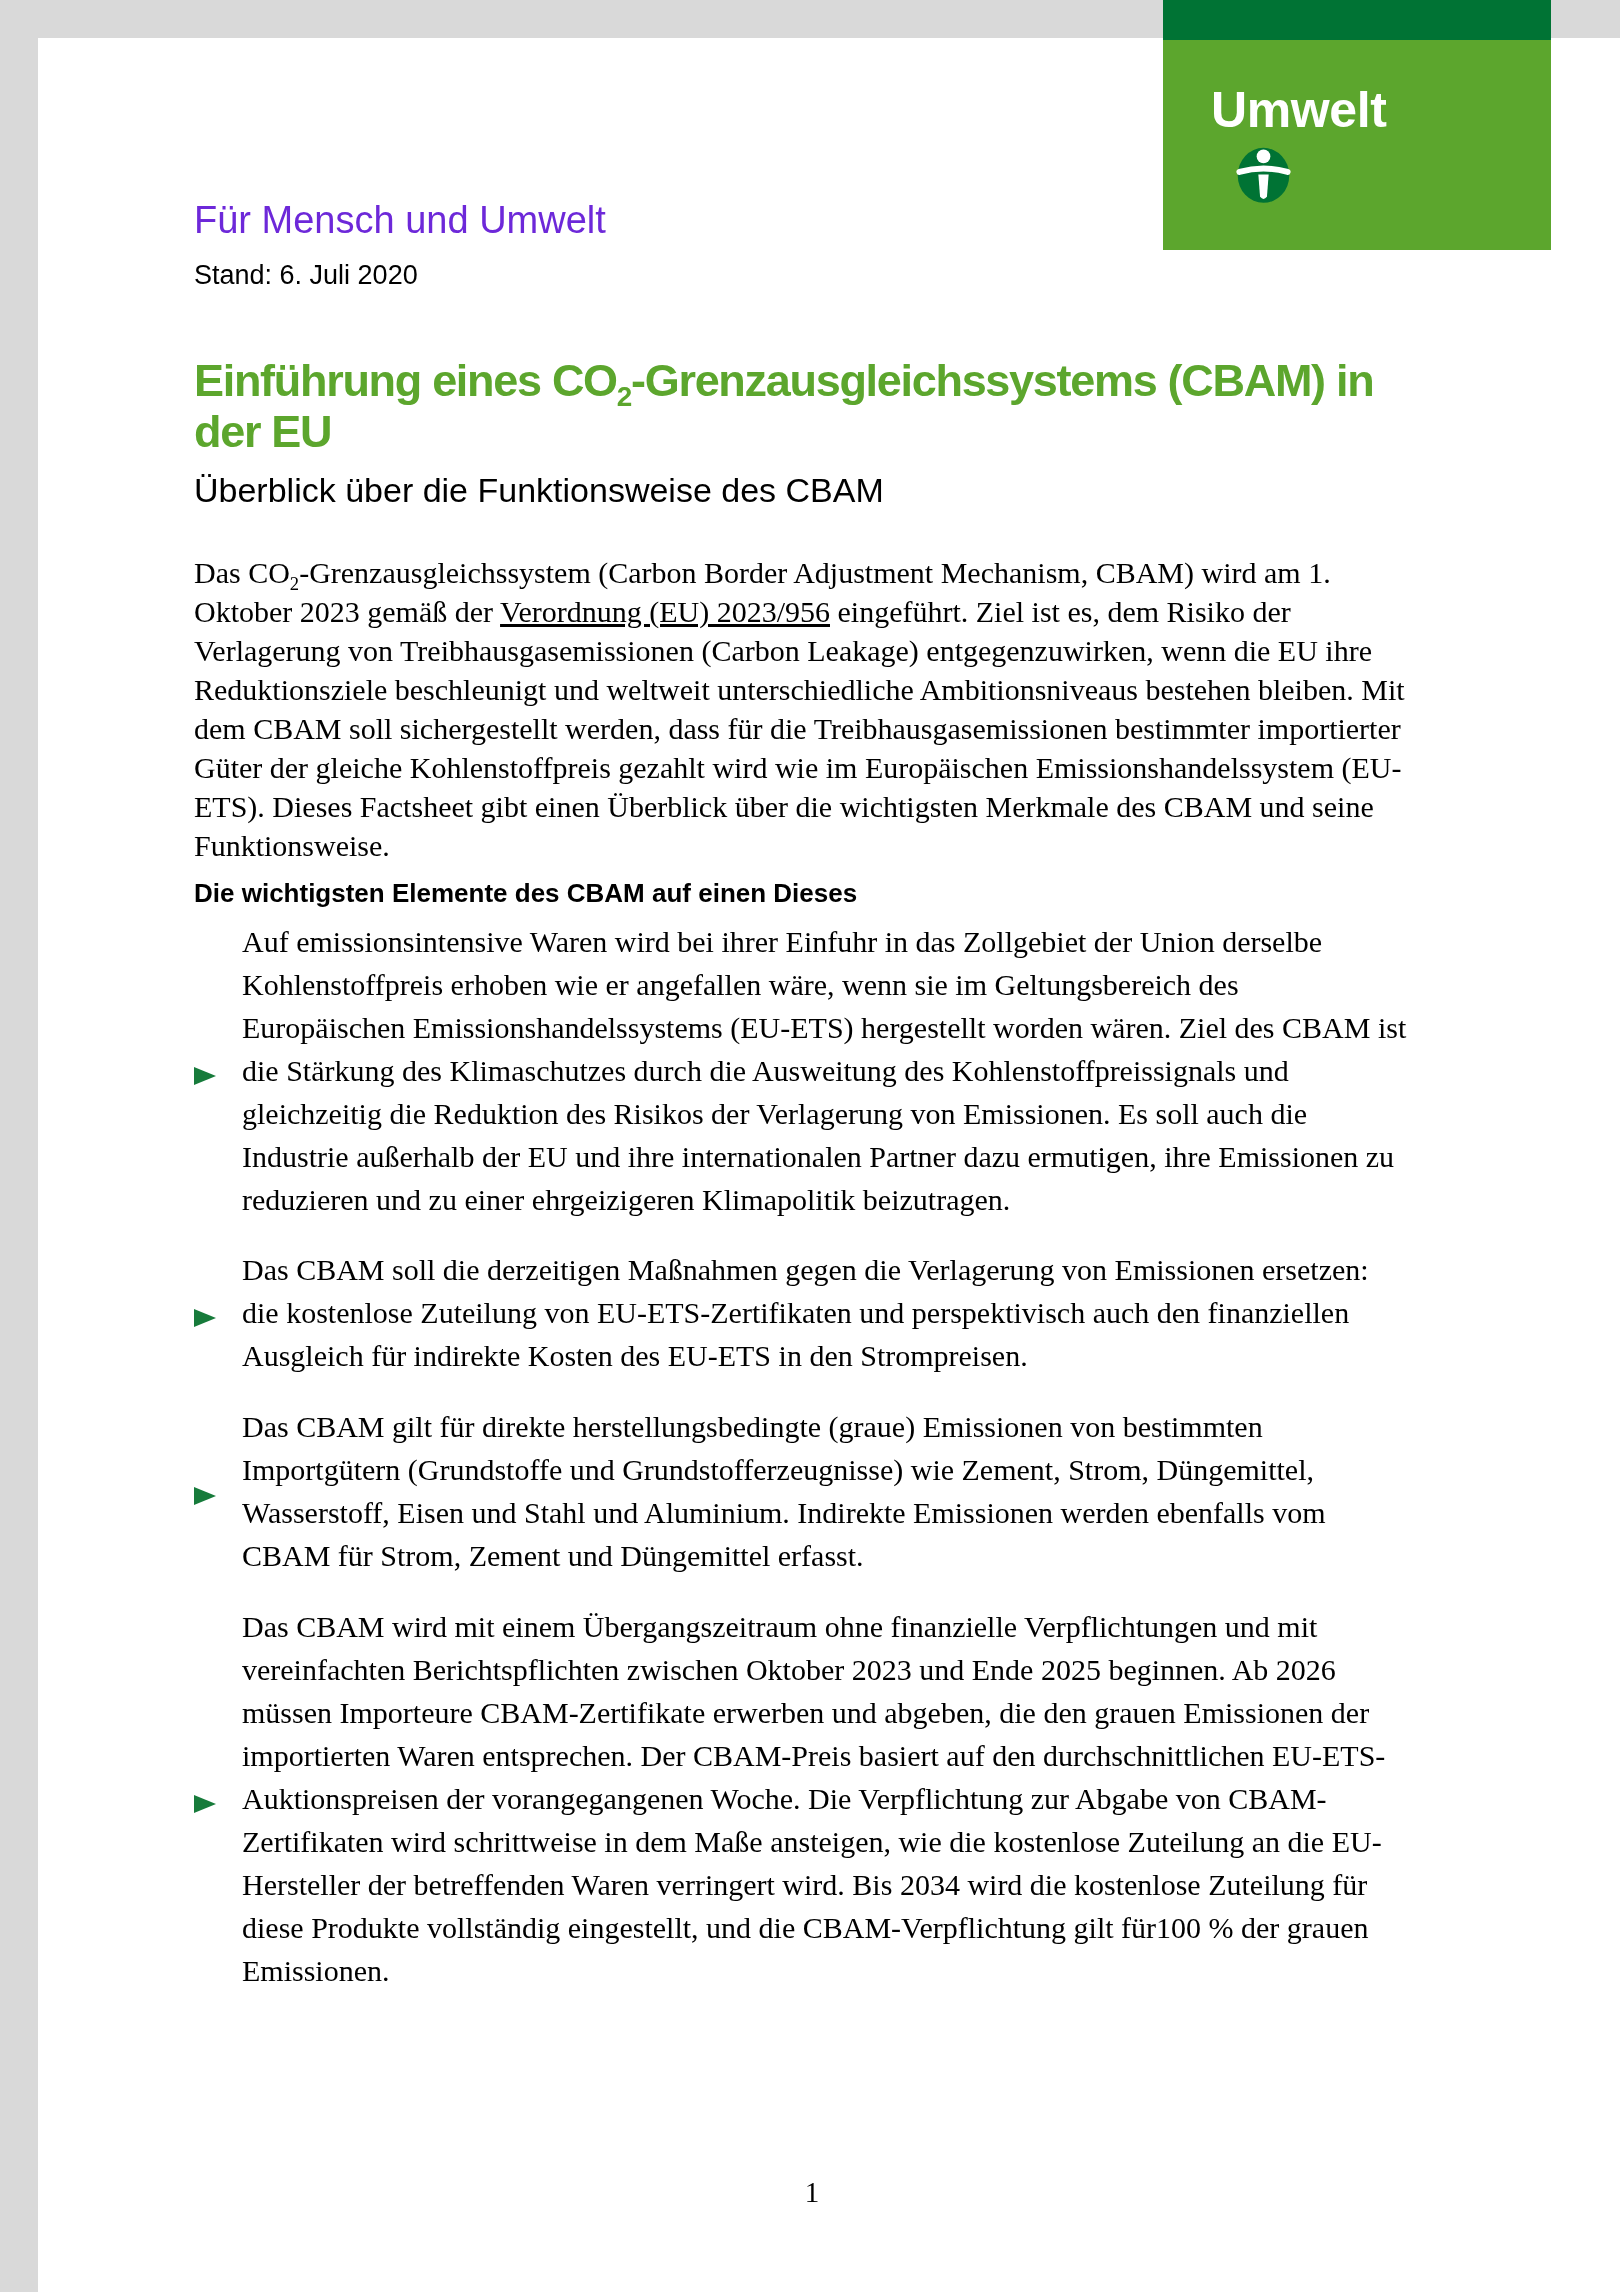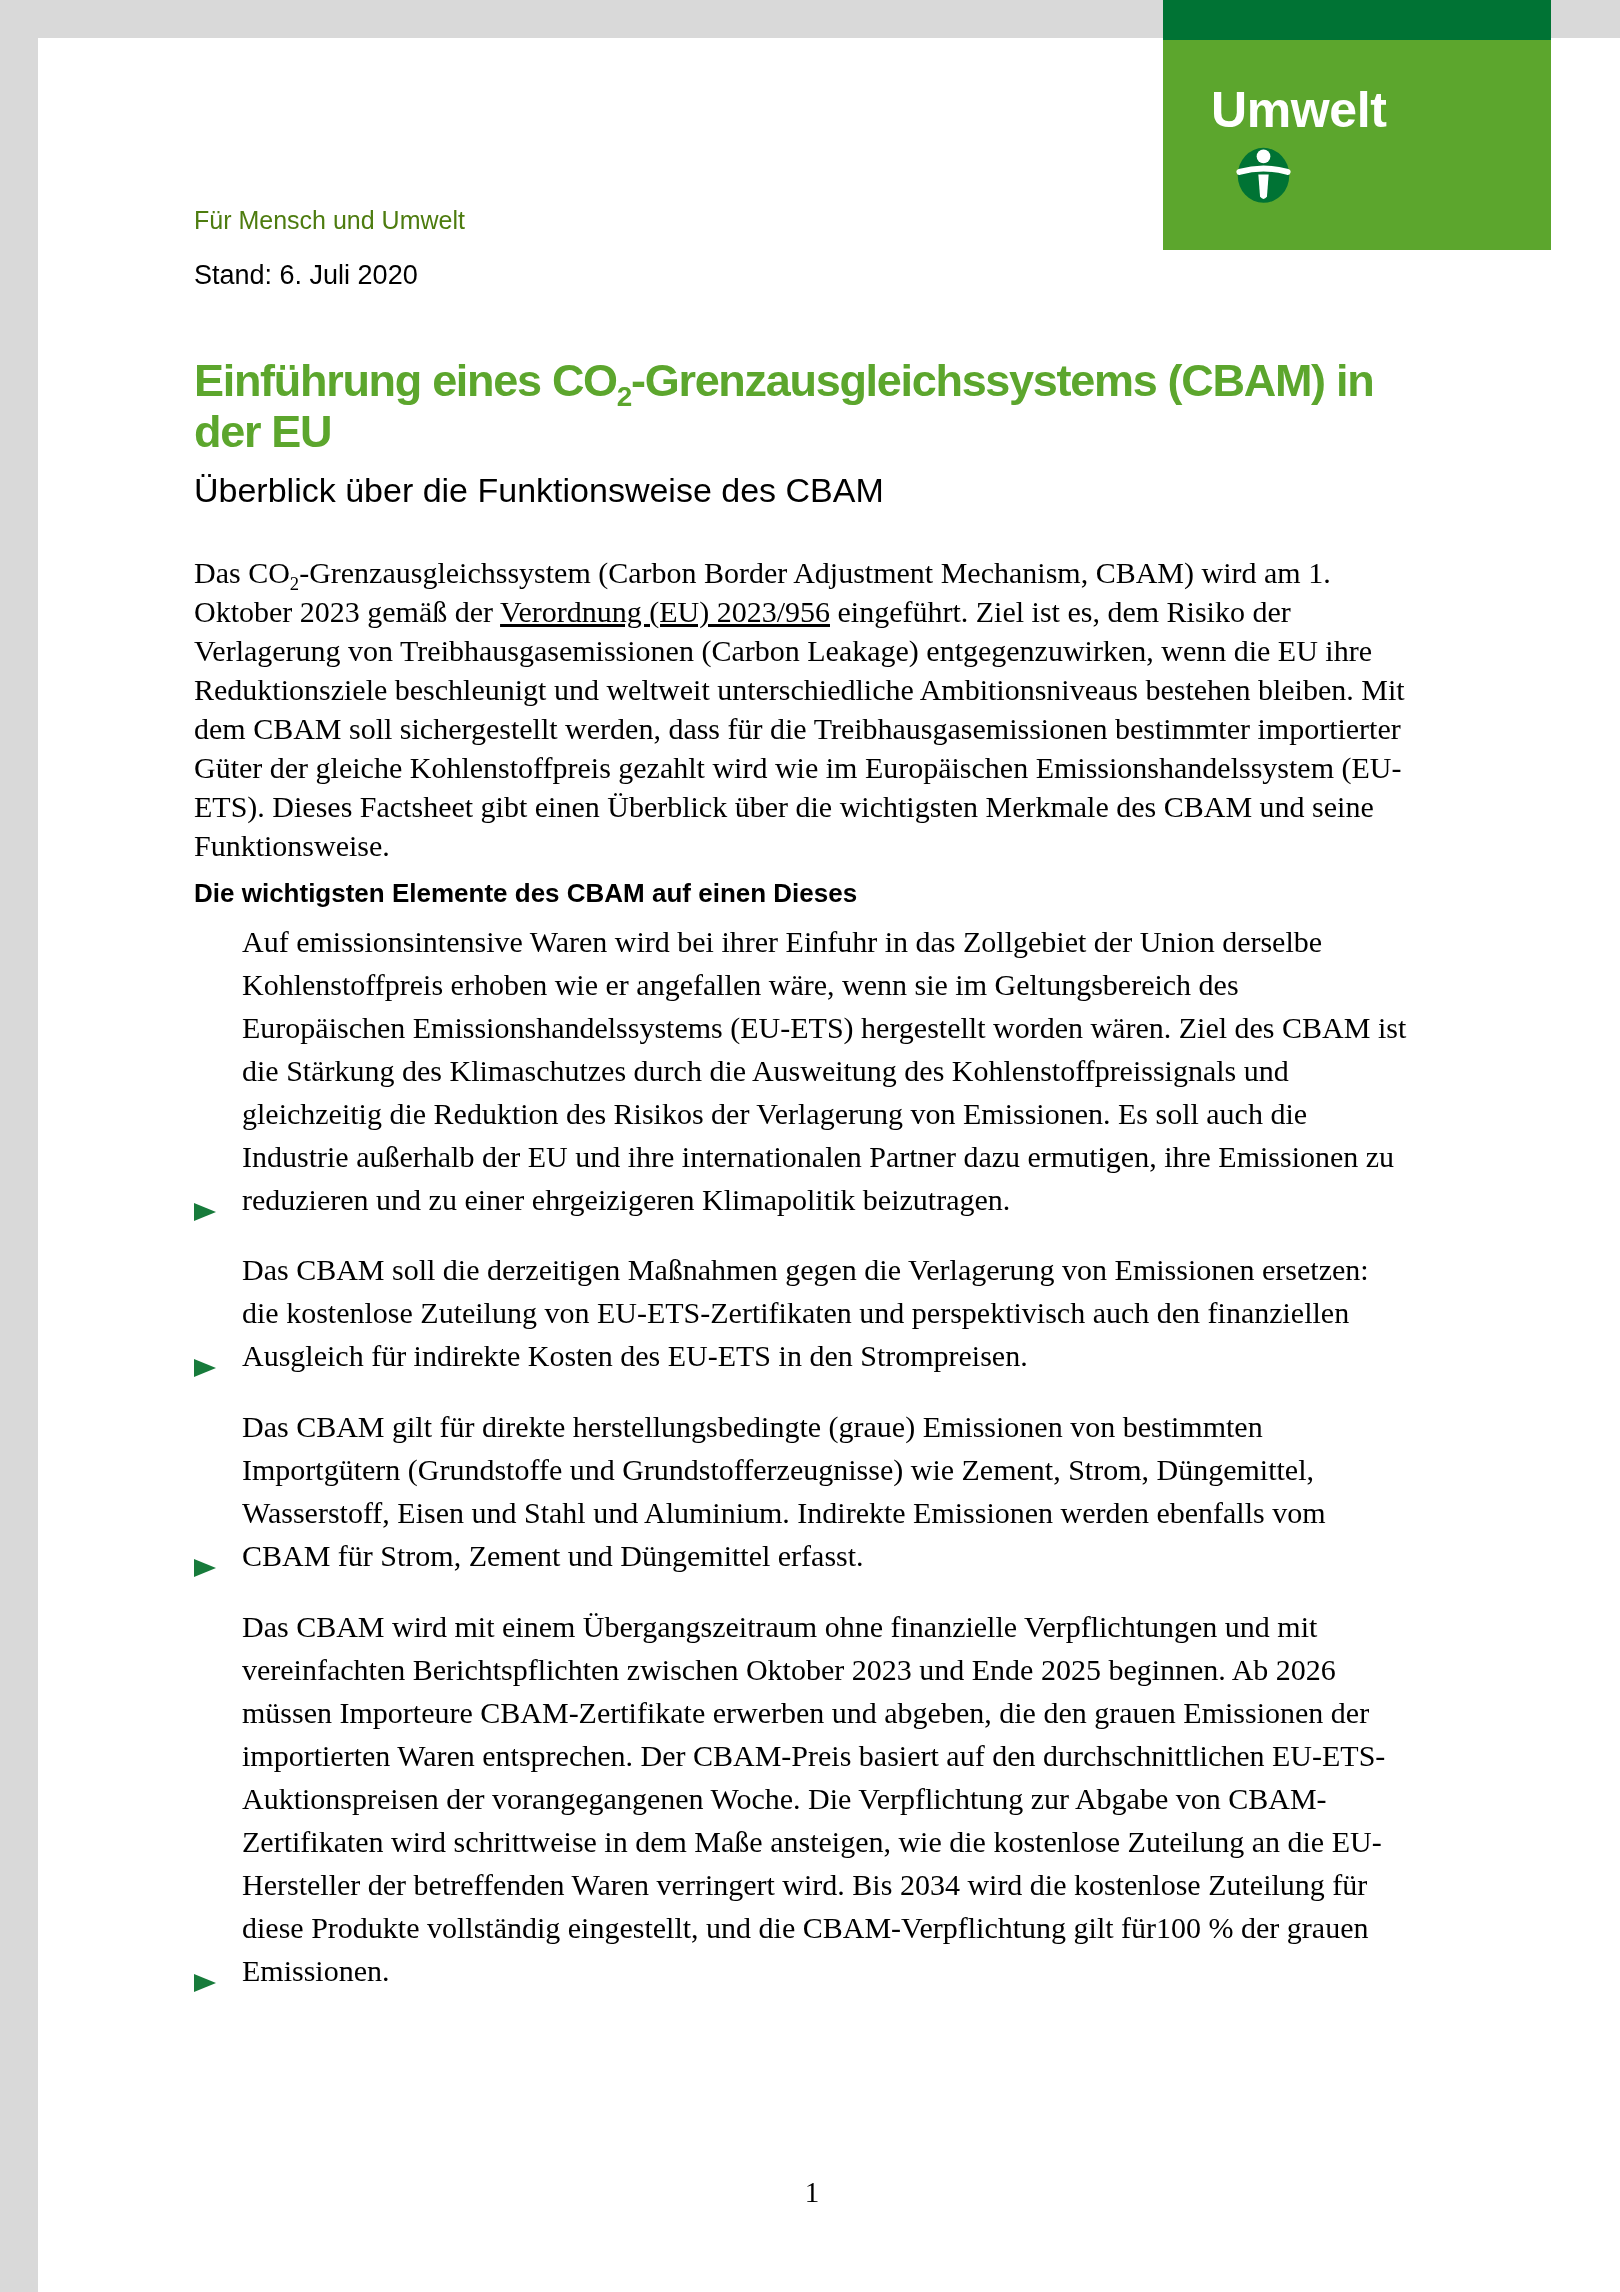--- a/index.html
+++ b/index.html
@@ -27,21 +27,21 @@
     padding:41px 0 0 48px;
     color:#ffffff;font-weight:bold;
     font-size:50px;line-height:58px;
     letter-spacing:-0.4px;
   }
   .logo-line1{display:flex;align-items:flex-start;flex-direction:column;}
   .logo-icon{margin-left:25px;margin-top:4.5px;}
   
   .tagline{
     position:absolute;left:194px;top:202px;
-    font-size:25px;line-height:36px;color:#4d7c0f;
+    font-size:38px;line-height:36px;color:#6d28d9;
   }
   .stand{
     position:absolute;left:194px;top:258px;
     font-size:27px;line-height:34px;color:#000000;
   }
   .title{
     position:absolute;left:194px;top:331px;width:1239px;
     font-size:45px;line-height:51px;font-weight:bold;
     letter-spacing:-1.3px;color:#5ca62d;margin-top:24px;
   }
@@ -55,21 +55,21 @@
     position:absolute;left:194px;top:523px;width:1219px;
     font-size:30px;line-height:39px;
   }
   .intro a{color:#000000;text-decoration:underline;}
   .section-heading{
     position:absolute;left:194px;top:851px;width:1239px;
     font-size:26px;line-height:32px;font-weight:bold;color:#000000;
   }
   .bullet{
     position:absolute;left:194px;width:1239px;
-    display:flex;align-items:flex-end;
+    display:flex;align-items:center;
   }
   .bullet-1{top:920px;}
   .bullet-2{top:1248px;}
   .bullet-3{top:1405px;}
   .bullet-4{top:1605px;}
   .arrow{
     flex:0 0 auto;
     width:0;height:0;margin-top:10.7px;
     border-left:22px solid #177b3b;
     border-top:9.8px solid transparent;

